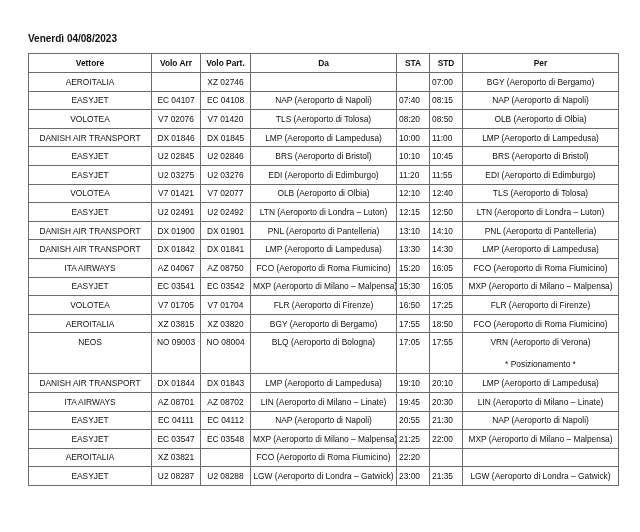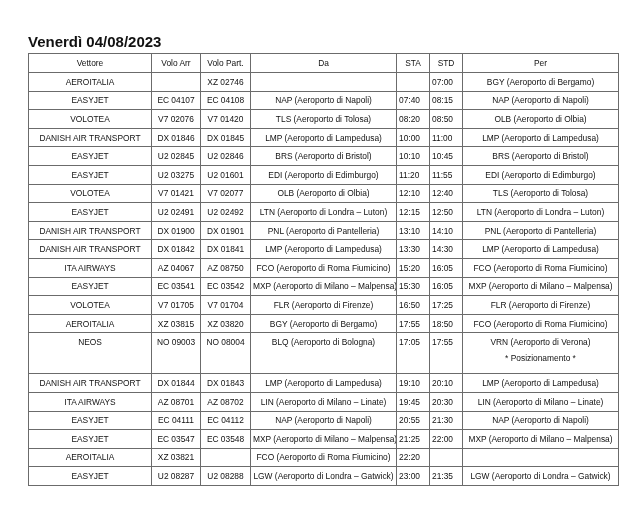--- a/index.html
+++ b/index.html
@@ -1,23 +1,23 @@
 <!DOCTYPE html>
 <html><head>
 <meta charset="utf-8">
 <style>
   html, body { margin: 0; padding: 0; background: #ffffff; }
   body { width: 640px; height: 532px; position: relative; font-family: "Liberation Sans", sans-serif; color: #111; overflow: hidden; }
-  .date { position: absolute; left: 28px; top: 33px; font-size: 15px; font-weight: bold; }
+  .date { position: absolute; left: 28px; top: 33px; font-size: 10px; font-weight: bold; }
   table { position: absolute; left: 28px; top: 53px; border-collapse: collapse; table-layout: fixed; width: 590px; }
   td, th { border: 1px solid #6b6b6b; font-size: 8.4px; text-align: center; vertical-align: middle; padding: 0 2px; height: 17.6px; white-space: nowrap; overflow: hidden; font-weight: normal; }
-  th { font-weight: normal; height: 18px; }
+  th { font-weight: bold; height: 18px; }
   td.sta, td.std { text-align: left; padding-right: 5px; }
   tr.tall td { height: 36px; vertical-align: top; padding-top: 4px; }
-  .note { display: block; margin-top: 6px; }
+  .note { display: block; margin-top: 12px; }
   col.c1 { width: 123px; } col.c2 { width: 49px; } col.c3 { width: 50px; } col.c4 { width: 146px; }
   col.c5 { width: 33px; } col.c6 { width: 33px; } col.c7 { width: 156px; }
 </style>
 </head>
 <body>
 
 <div class="date">Venerdì 04/08/2023</div>
 
 <table>
   <colgroup>
@@ -82,21 +82,21 @@
         <td><span>U2 02845</span></td>
         <td><span>U2 02846</span></td>
         <td><span>BRS (Aeroporto di Bristol)</span></td>
         <td class="sta"><span>10:10</span></td>
         <td class="std"><span>10:45</span></td>
         <td><span>BRS (Aeroporto di Bristol)</span></td>
       </tr>
       <tr>
         <td><span>EASYJET</span></td>
         <td><span>U2 03275</span></td>
-        <td><span>U2 01601</span></td>
+        <td><span>U2 03276</span></td>
         <td><span>EDI (Aeroporto di Edimburgo)</span></td>
         <td class="sta"><span>11:20</span></td>
         <td class="std"><span>11:55</span></td>
         <td><span>EDI (Aeroporto di Edimburgo)</span></td>
       </tr>
       <tr>
         <td><span>VOLOTEA</span></td>
         <td><span>V7 01421</span></td>
         <td><span>V7 02077</span></td>
         <td><span>OLB (Aeroporto di Olbia)</span></td>

